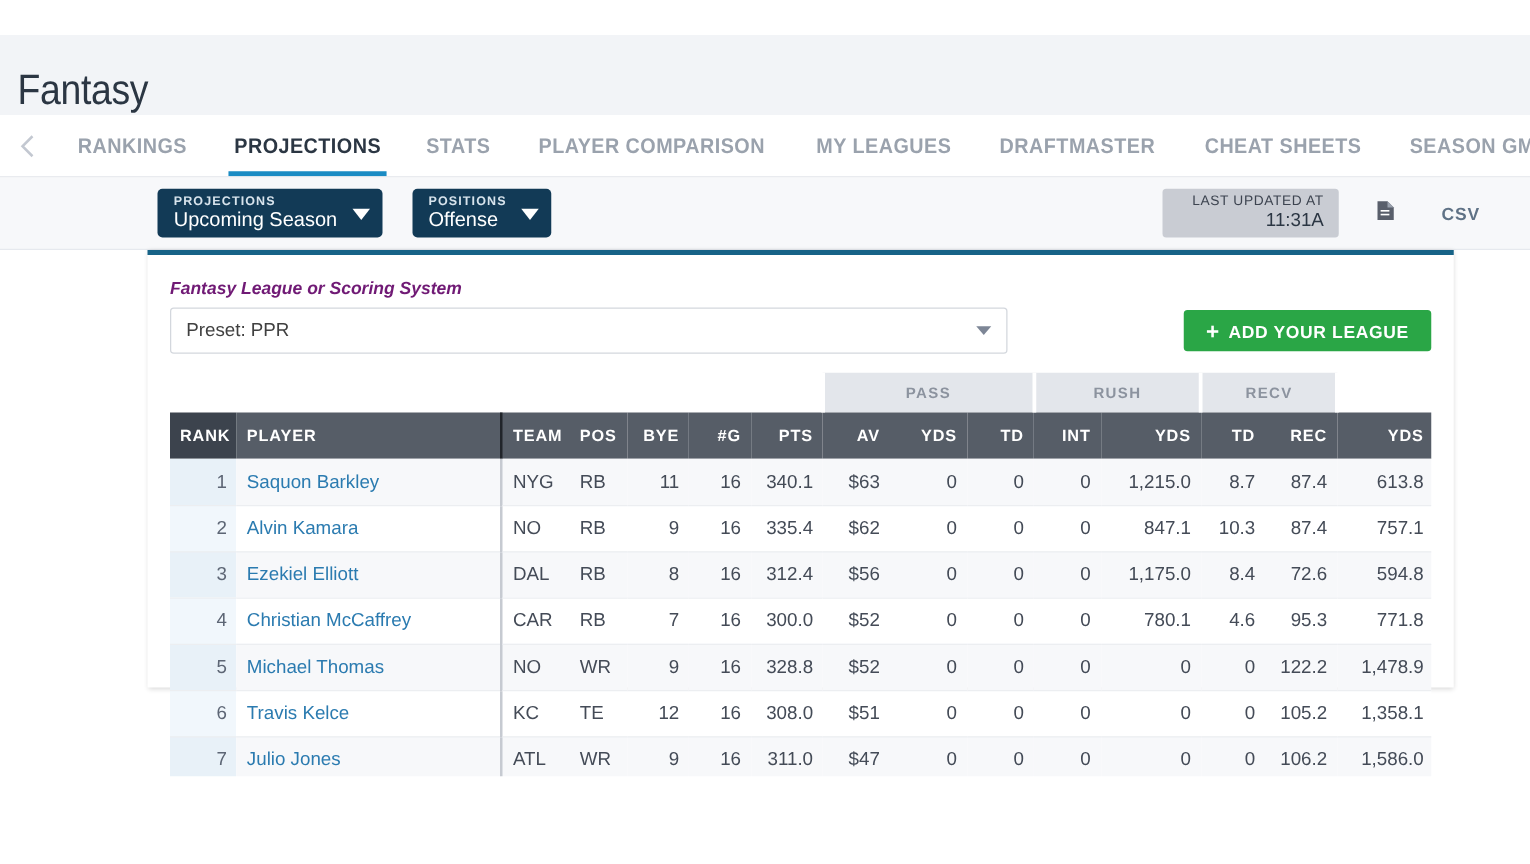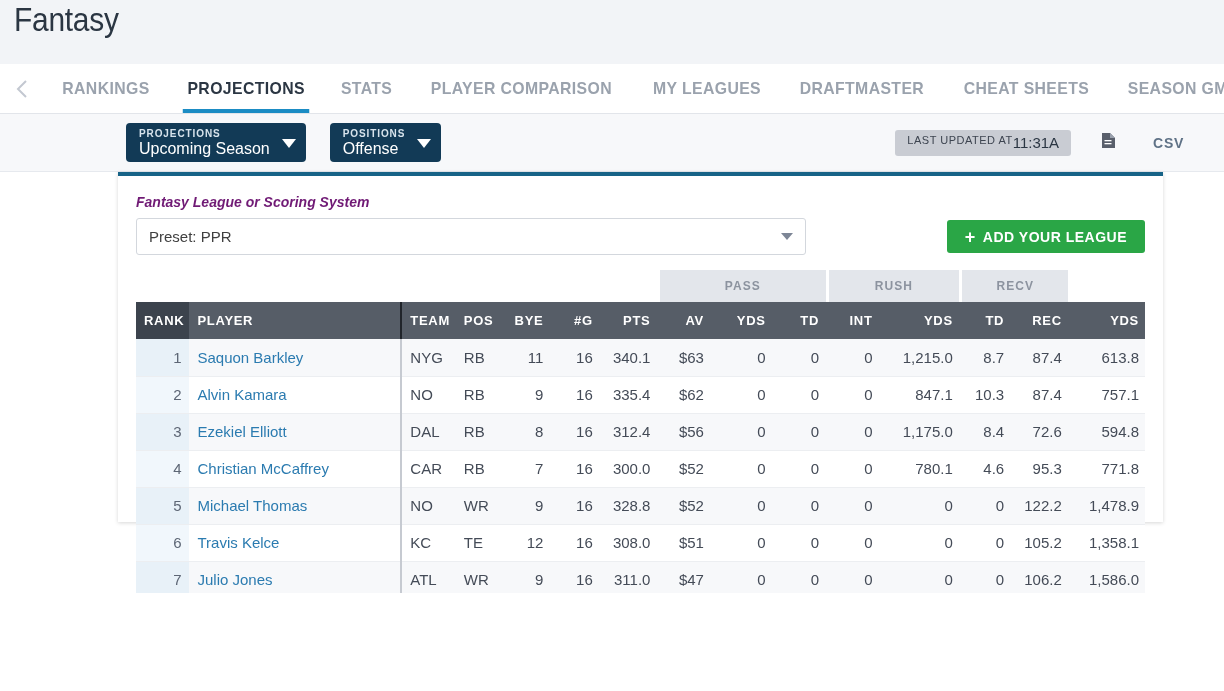--- a/index.html
+++ b/index.html
@@ -8,22 +8,23 @@
     background: #ffffff;
     font-family: "Liberation Sans", sans-serif;
     overflow: hidden;
   }
 
   
   .titlebar {
     height: 64px;
     background: #f2f4f7;
     display: flex;
-    align-items: flex-start;
+    align-items: flex-end;
     padding-left: 14px;
+    margin-top: 28px;
   }
   .app-title {
     font-family: "Liberation Sans Narrow", "Liberation Sans", sans-serif;
     font-size: 34px;
     font-weight: 400;
     color: #2b3643;
     letter-spacing: -0.3px;
     transform: scaleX(0.88);
     transform-origin: left center;
   }
@@ -117,22 +118,23 @@
     margin-top: 2px;
   }
   .tb-right {
     margin-left: auto;
     display: flex;
     align-items: center;
   }
   .updated {
     background: #c9ccd3;
     border-radius: 3px;
-    padding: 4px 12px 5px 12px;
-    display: flex;
+    padding: 4px 12px 5px 24px;
+    display: flex;
+    flex-direction: column;
     margin-right: 30px;
   }
   .updated-label {
     font-size: 11px;
     font-weight: 500;
     color: #3d4450;
     letter-spacing: 0.5px;
     line-height: 13px;
     text-align: left;
   }

